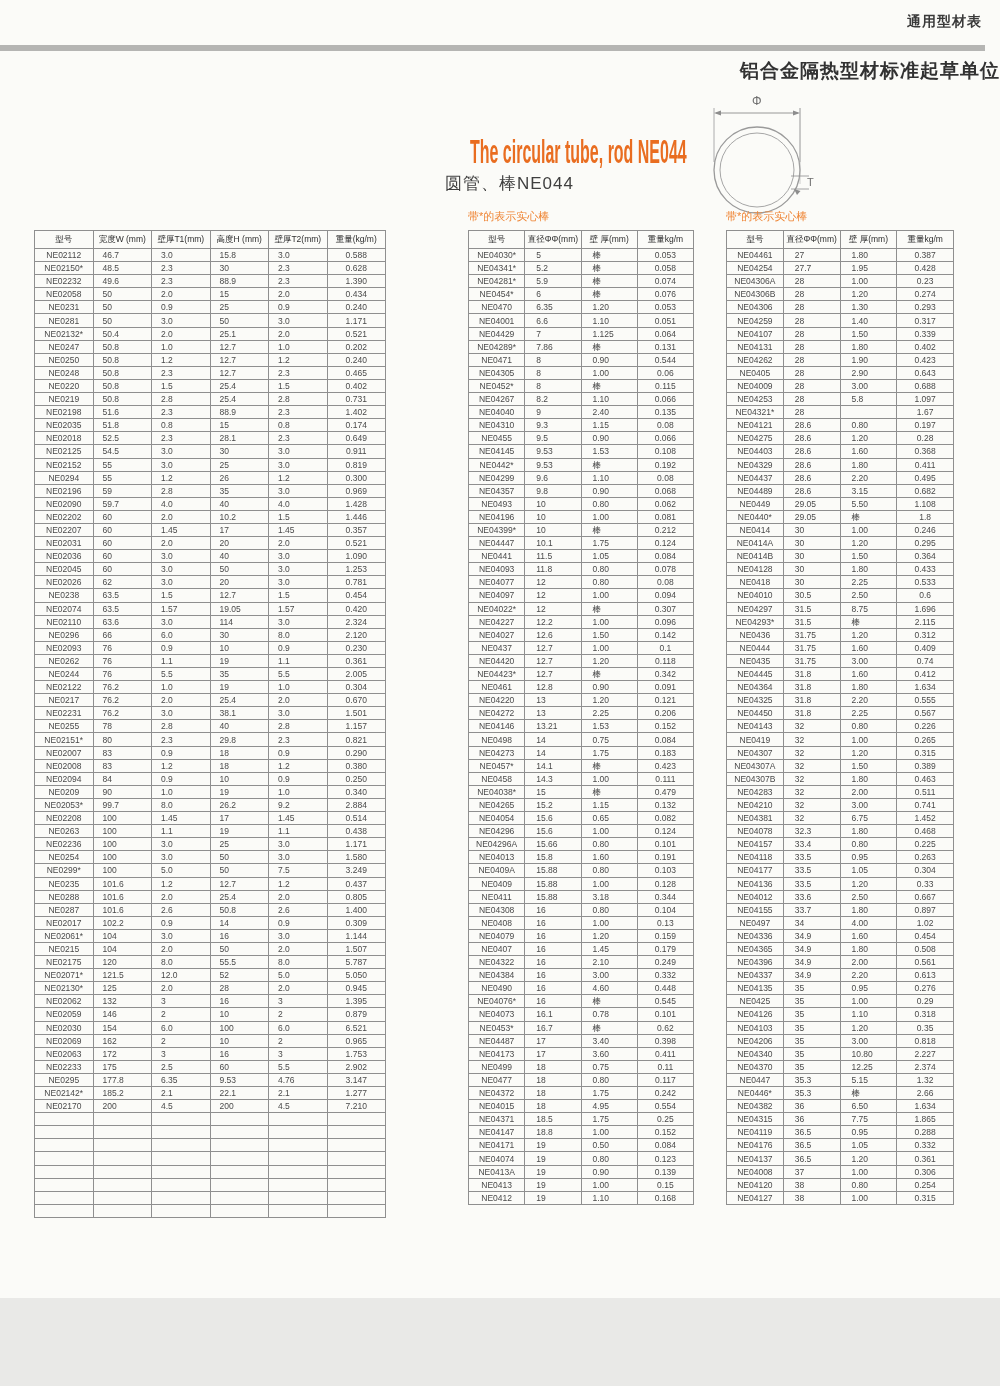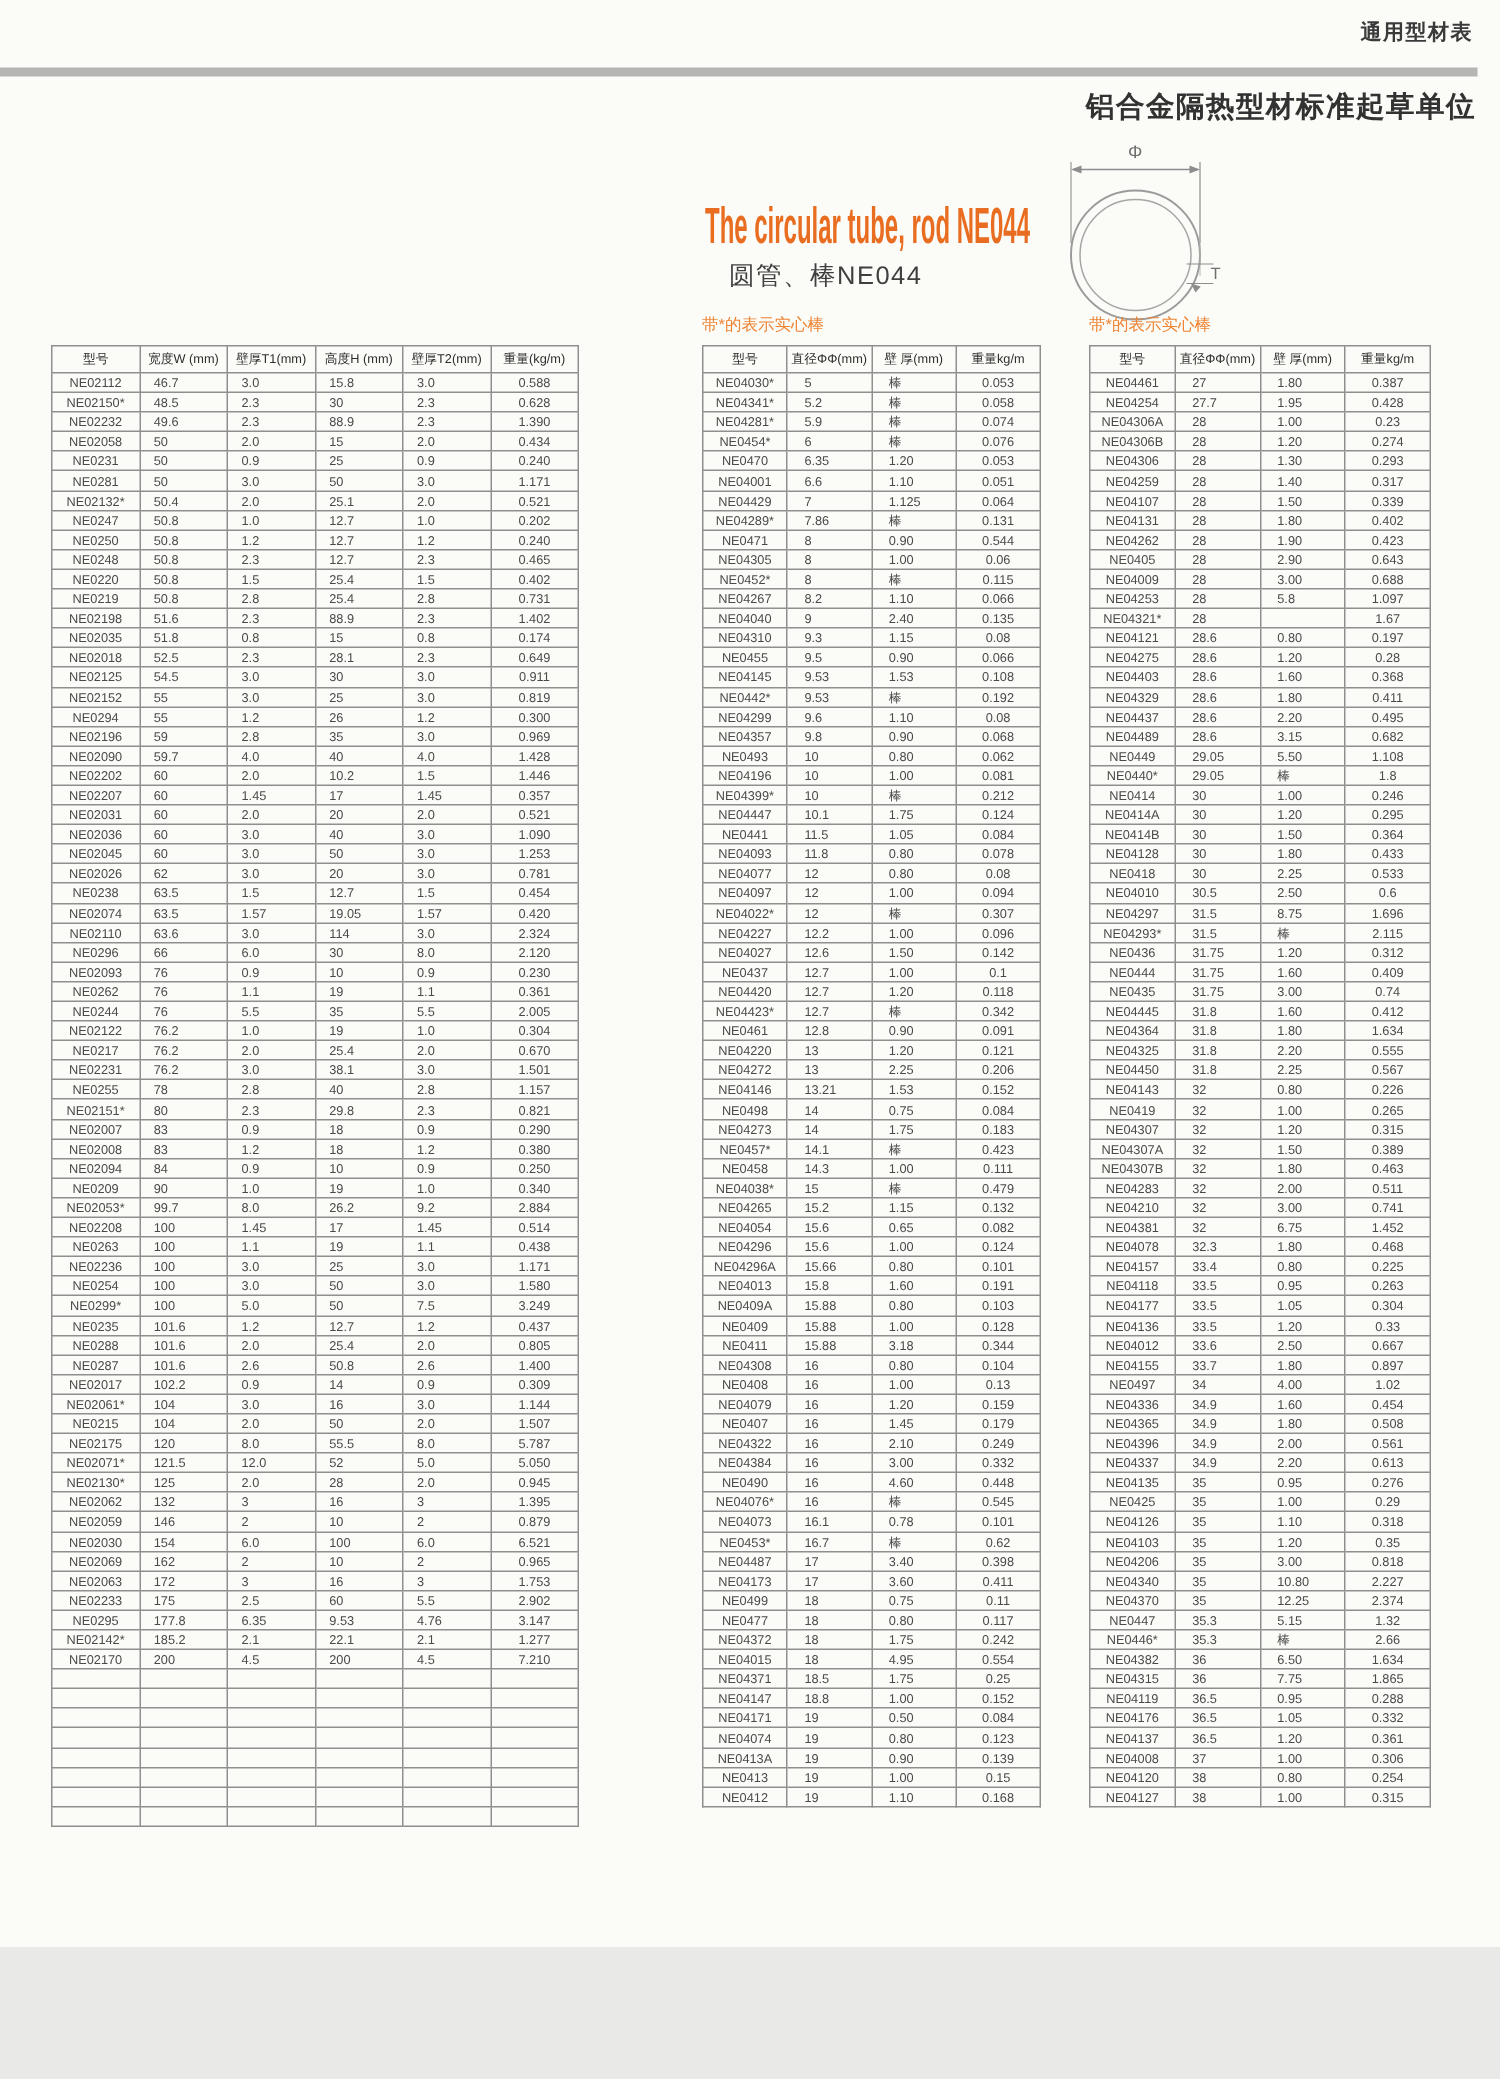--- a/index.html
+++ b/index.html
@@ -15,34 +15,34 @@
   .top-right-label {
     position:absolute; top:13px; right:18px;
     font-size:14px; font-weight:bold; color:#3a3a3a;
     letter-spacing:1px;
   }
   .divider-bar {
     position:absolute; top:45px; left:0;
     width:985px; height:6px;
   }
   .subtitle-right {
-    position:absolute; top:58px; right:16px;
+    position:absolute; top:58px; right:0;
     font-size:19px; font-weight:bold; color:#323232;
     letter-spacing:1px;
   }
   .title-en {
     position:absolute; left:470px; top:134px;
     font-size:34px; font-weight:bold;
     line-height:1;
     white-space:nowrap;
     transform:scaleX(0.47); transform-origin:left top;
     letter-spacing:0px;
   }
   .title-cn {
-    position:absolute; left:486px; top:172px;
+    position:absolute; left:445px; top:172px;
     font-size:17px; color:#3f3f3f;
     letter-spacing:1px;
   }
   .diagram {
     position:absolute; left:695px; top:92px;
     width:140px; height:132px;
   }
   .solid-note { position:absolute; top:209px; font-size:11px; text-align:left; }
   .solid-note.n1 { left:468px; width:226px; }
   .solid-note.n2 { left:726px; width:228px; }

